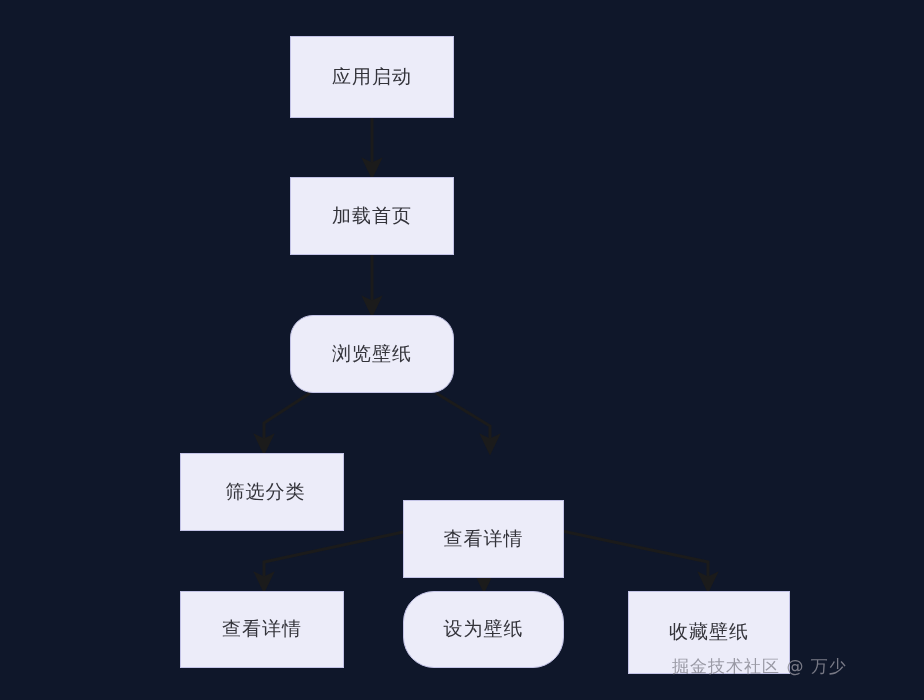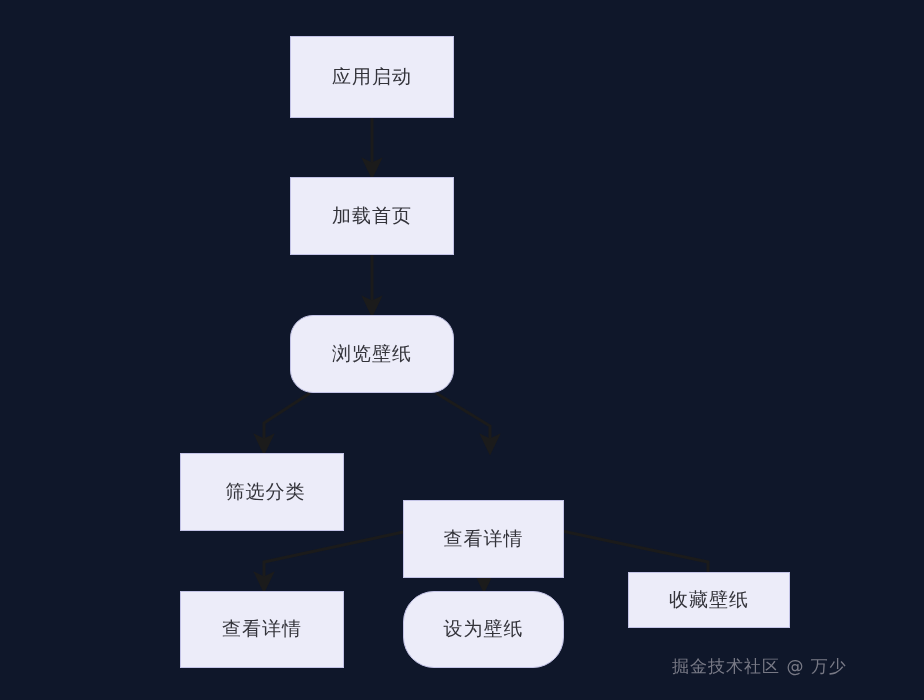--- a/index.html
+++ b/index.html
@@ -48,21 +48,21 @@
     padding-bottom: 2px;
   }
   
   .n-app-launch   { left: 290px; top: 36px;  width: 164px; height: 82px; }
   .n-load-home    { left: 290px; top: 177px; width: 164px; height: 78px; }
   .n-browse       { left: 290px; top: 315px; width: 164px; height: 78px; border-radius: 23px; }
   .n-filter       { left: 180px; top: 453px; width: 164px; height: 78px; padding-left: 7px; }
   .n-detail       { left: 403px; top: 453px; width: 161px; height: 78px; margin-top: 47px; }
   .n-download     { left: 180px; top: 591px; width: 164px; height: 77px; }
   .n-setwall      { left: 403px; top: 591px; width: 161px; height: 77px; border-radius: 31px; }
-  .n-favorite     { left: 628px; top: 572px; width: 162px; height: 56px; justify-content: center; }
+  .n-favorite     { left: 628px; top: 591px; width: 162px; height: 83px; justify-content: center; }
 
   #watermark {
     position: absolute;
     left: 672px;
     top: 655px;
     font-size: 17px;
     color: #8b8b96;
     opacity: 0.85;
     letter-spacing: 1px;
     white-space: nowrap;

